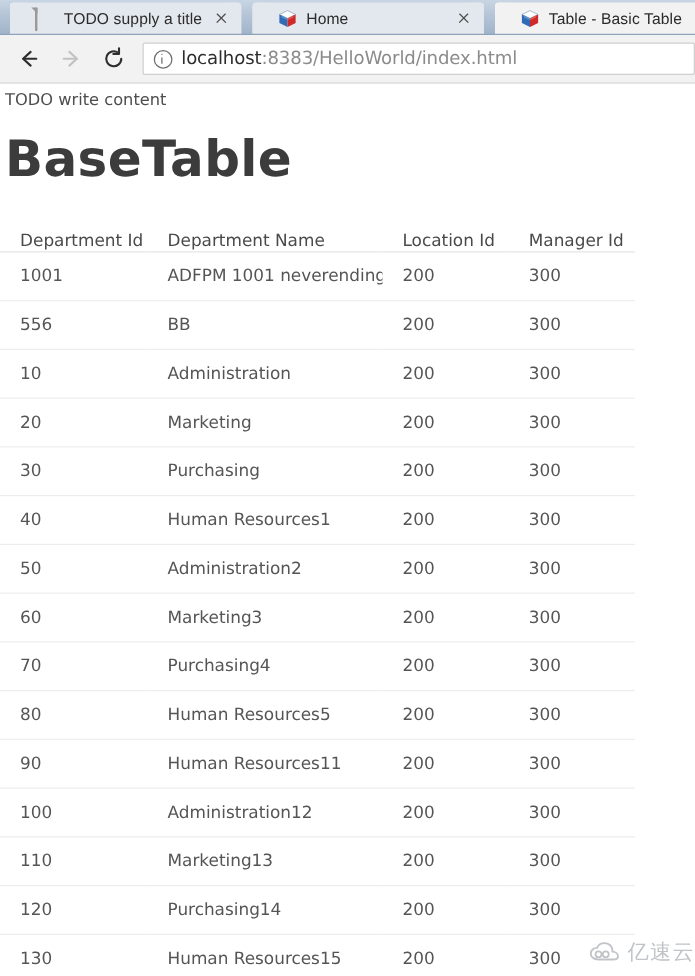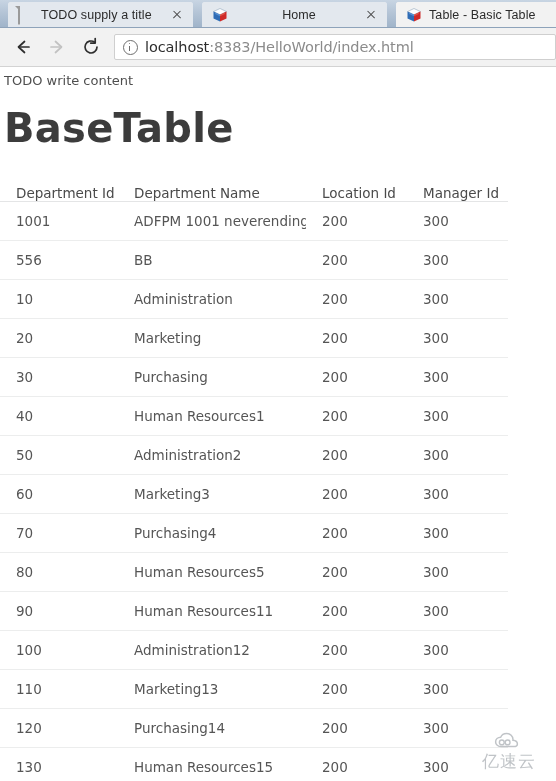--- a/index.html
+++ b/index.html
@@ -40,21 +40,21 @@
   .tab {
     position: absolute;
     top: 2px;
     height: 26px;
     background: #f2f2f2;
     border-top-left-radius: 3px;
     border-top-right-radius: 3px;
     display: flex;
     align-items: center;
     box-sizing: border-box;
-    padding-left: 10px;
+    padding-left: 20px;
     overflow: hidden;
   }
   .tab.inactive {
     background: #e3e8ee;
   }
   .tab .tab-skew-l,
   .tab .tab-skew-r {
     position: absolute;
     top: 0;
     width: 14px;
@@ -244,26 +244,25 @@
     border-bottom: 1px solid #e4e5e6;
   }
   table.basic col.c0 { width: 118px; }
   table.basic col.c1 { width: 188px; }
   table.basic col.c2 { width: 101px; }
   table.basic col.c3 { width: 101px; }
 
   
   .watermark {
     position: absolute;
-    right: 20px;
+    right: 0;
     bottom: 8px;
     display: flex;
     align-items: center;
     opacity: 0.62;
-    flex-direction: column;
   }
   .wm-text {
     font-size: 17px;
     color: #9aa0a6;
     font-family: "DejaVu Sans", sans-serif;
     letter-spacing: 1px;
   }
   .wm-cloud { margin-right: 5px; display:block; }
 </style>
 </head>
@@ -276,21 +275,21 @@
     <div class="tab inactive" style="left:8px; width:185px;">
       <span class="tab-skew-l"></span>
       <span class="tab-skew-r"></span>
       <span class="tab-favicon">
         <span class="icon-doc"></span>
       </span>
       <span class="tab-label">TODO supply a title</span>
       <span class="tab-close"></span>
     </div>
 
-    <div class="tab inactive" style="left:202px; width:185px;text-align:center;">
+    <div class="tab inactive" style="left:202px; width:185px;">
       <span class="tab-skew-l"></span>
       <span class="tab-skew-r"></span>
       <span class="tab-favicon">
         <svg width="16" height="16" viewBox="0 0 16 16" aria-hidden="true">
           <polygon points="8,1.5 14.5,4.6 8,7.7 1.5,4.6" fill="#ffffff" stroke="#8fa4bb" stroke-width="0.6"></polygon>
           <polygon points="1.5,4.6 8,7.7 8,14.5 1.5,11.4" fill="#2f6cb5"></polygon>
           <polygon points="8,7.7 14.5,4.6 14.5,11.4 8,14.5" fill="#cf2a29"></polygon>
           <polygon points="3.2,5.4 8,7.7 8,9.2 3.2,6.9" fill="#5b94d6" opacity="0.9"></polygon>
           <polygon points="8,7.7 12.8,5.4 12.8,6.9 8,9.2" fill="#e25e50" opacity="0.85"></polygon>
         </svg>

